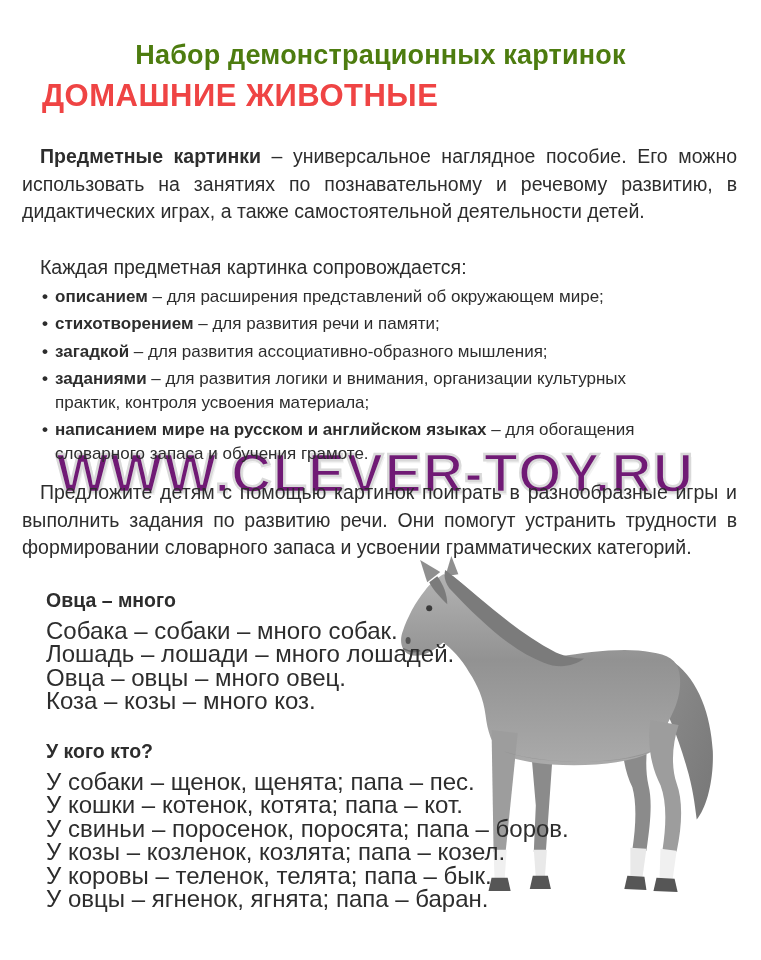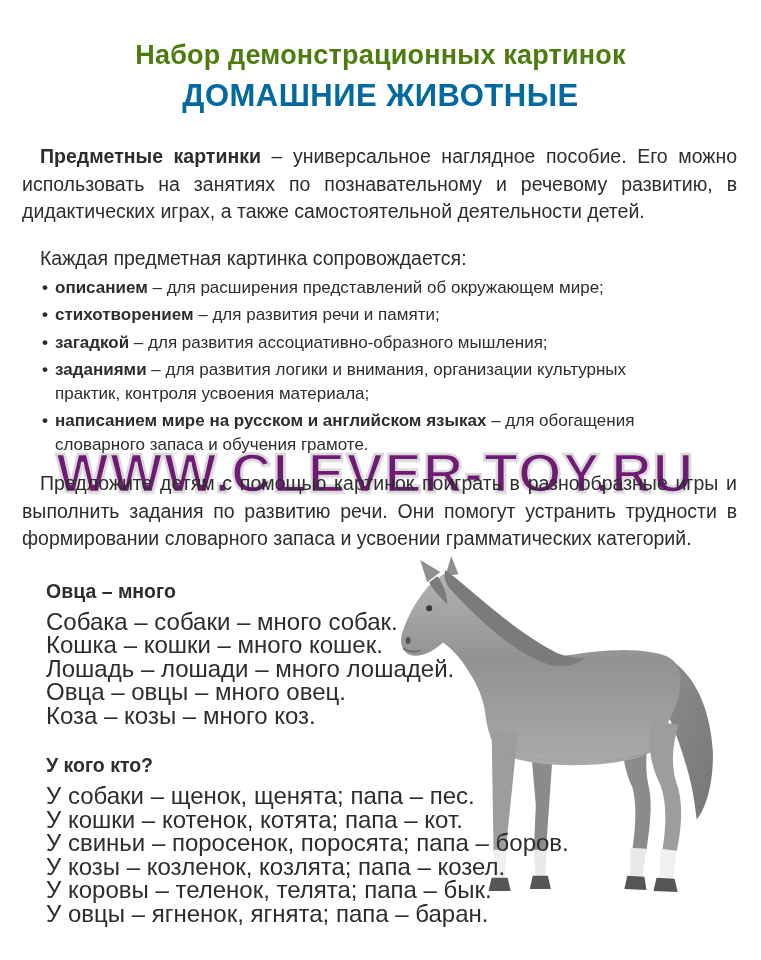--- a/index.html
+++ b/index.html
@@ -4,27 +4,27 @@
 <style>
   * { margin:0; padding:0; box-sizing:border-box; }
   html,body { width:761px; }
   body {
     width:761px; height:960px; background:#ffffff;
     font-family:"Liberation Sans","DejaVu Sans",sans-serif;
     color:#2d2d2d; position:relative; overflow:hidden;
   }
   .page { position:relative; width:761px; height:960px; padding-top:40px; }
   .title1 { font-size:27px; font-weight:800; text-align:center; letter-spacing:.2px; color:#4d7c0f; }
-  .title2 { font-size:31px; font-weight:800; text-align:center; margin-top:7px; letter-spacing:.5px; color:#0369a1; }
+  .title2 { font-size:31px; font-weight:800; text-align:left; margin-top:7px; letter-spacing:.5px; color:#ef4444;padding-left:42px; }
   .para {
     font-size:19.5px; line-height:27.5px; margin-left:22px; margin-right:24px;
     text-align:justify; position:relative; z-index:1;
   }
   .p1 { margin-top:29px; text-indent:18px; }
-  .list-intro { margin-top:19px; text-align:left; text-indent:18px; position:relative; z-index:1;
+  .list-intro { margin-top:28px; text-align:left; text-indent:18px; position:relative; z-index:1;
     font-size:19.5px; line-height:27px; margin-left:22px; }
   .bullets { list-style:none; margin:4px 24px 0 44px; position:relative; z-index:1; }
   .bullets li { font-size:17px; line-height:23.5px; margin-bottom:4px; padding-left:11px; position:relative; max-width:650px; }
   .bullets li::before { content:"\2022"; position:absolute; left:-2px; font-weight:700; }
   .p2 { margin-top:14px; text-indent:18px; }
   .section { margin-left:46px; margin-top:26px; position:relative; z-index:1; }
   .sec-heading { font-size:19.5px; font-weight:700; line-height:24px; margin-bottom:7px; }
   .sec-line { font-size:24px; line-height:23.5px; white-space:nowrap; }
   .watermark {
     position:absolute; left:56px; top:440px; z-index:0;
@@ -55,21 +55,20 @@
     <li><b>загадкой</b><span> – для развития ассоциативно-образного мышления;</span></li>
     <li><b>заданиями</b><span> – для развития логики и внимания, организации культурных практик, контроля усвоения материала;</span></li>
     <li><b>написанием мире на русском и английском языках</b><span> – для обогащения словарного запаса и обучения грамоте.</span></li>
   </ul>
 
   <p class="para p2">Предложите детям с помощью картинок поиграть в разнообразные игры и выполнить задания по развитию речи. Они помогут устранить трудности в формировании словарного запаса и усвоении грамматических категорий.</p>
 
   <div class="section">
     <div class="sec-heading">Овца – много</div>
     <div class="sec-line">Собака – собаки – много собак.</div>
-    <div class="sec-line">Кошка – кошки – много кошек.</div>
     <div class="sec-line">Лошадь – лошади – много лошадей.</div>
     <div class="sec-line">Овца – овцы – много овец.</div>
     <div class="sec-line">Коза – козы – много коз.</div>
   </div>
 
   <div class="section">
     <div class="sec-heading">У кого кто?</div>
     <div class="sec-line">У собаки – щенок, щенята; папа – пес.</div>
     <div class="sec-line">У кошки – котенок, котята; папа – кот.</div>
     <div class="sec-line">У свиньи – поросенок, поросята; папа – боров.</div>

